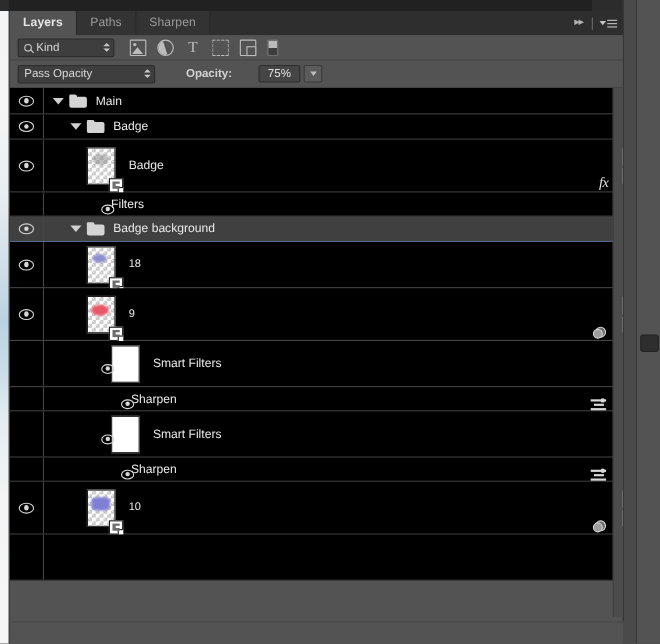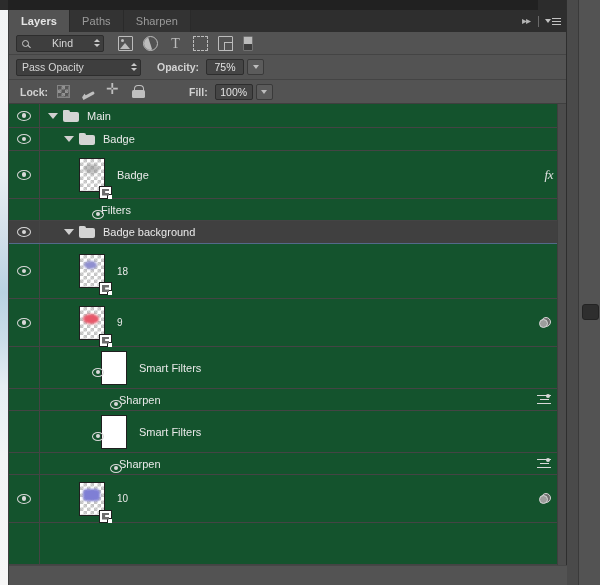--- a/index.html
+++ b/index.html
@@ -116,21 +116,20 @@
     display:flex; align-items:center; padding-left:7px;
   }
   .kind-select {
     width: 88px; height: 17px;
     background: #3e3e3e;
     border: 1px solid #2d2d2d;
     border-radius: 2px;
     display:flex; align-items:center;
     padding: 0 3px 0 5px;
     position: relative;
-    text-align: center;
   }
   .kind-select .mag {
     width:7px;height:7px;border:1.3px solid #c9c9c9;border-radius:50%;
     position:relative; margin-right:4px; flex:none;
   }
   .kind-select .mag:after{
     content:""; position:absolute; right:-3px; bottom:-2px;
     width:4px;height:1.3px;background:#c9c9c9; transform:rotate(45deg);
   }
   .kind-select .kind-label { font-size:10.5px; color:#d6d6d6; flex:1; }
@@ -247,21 +246,21 @@
   #layer-list {
     position:relative;
     height: 481px;
     background:#535353;
     overflow:hidden;
   }
   .layer-row {
     position:relative;
     display:flex; align-items:center;
     border-bottom:1px solid #444444;
-    background:#14532d;
+    background:#000000;
     width:550px;
   }
   .layer-row.selected { background:#404040; border-bottom-color:#54698a; }
 
   .eye-cell {
     width:31px; flex:none; height:100%;
     display:flex; align-items:center; justify-content:center;
     border-right:1px solid #444444;
     align-self: stretch;
   }
@@ -341,21 +340,21 @@
   }
 
   .sub-eye { margin-right:9px; flex:none; }
   .sub-eye .eye { width:12px; height:9px; }
   .sub-eye .eye .eye-outer { width:12px;height:9px; border-width:1.3px; }
   .sub-eye .eye .eye-pupil { left:3.8px; top:2.3px; width:4px;height:4px; }
 
   
   .row-right {
     position:absolute; right:0; top:0; height:100%;
-    display:flex; align-items:center; padding-right:6px;
+    display:flex; align-items:flex-end; padding-right:6px;
   }
   .fx-icon {
     font-family:"Liberation Serif", serif; font-style:italic;
     font-size:13px; color:#e2e2e2; letter-spacing:-.5px;
   }
   .filter-lens-icon { width:14px;height:12px; position:relative; }
   .filter-lens-icon .c1{
     position:absolute; left:2px; top:0; width:10px;height:10px;
     border:1.4px solid #d6d6d6; border-radius:50%; background:#6e6e6e;
   }
@@ -458,41 +457,27 @@
     </div>
 
     <div id="blend-row">
       <div class="blend-select">
         <span class="blend-label">Pass Opacity</span>
         <span class="stepper">
           <span class="up"></span>
             <span class="dn"></span>
         </span>
       </div>
-      <span class="num-label" style="margin-left:16px;">Opacity:</span>
-      <span class="num-field" style="margin-left:7px;text-align:center;">75%</span>
+      <span class="num-label" style="margin-left:28px;">Opacity:</span>
+      <span class="num-field" style="margin-left:24px;text-align:center;">75%</span>
       <span class="num-drop">
         <span class="cdn"></span>
       </span>
     </div>
 
-    <div id="lock-row">
-      <span class="num-label">Lock:</span>
-      <span id="lock-icons">
-        <span class="lkicon transp-icon"></span>
-        <span class="lkicon brush-icon"></span>
-        <span class="lkicon move-icon"></span>
-        <span class="lkicon lockall-icon"></span>
-      </span>
-      <span class="num-label" style="margin-left:44px;">Fill:</span>
-      <span class="num-field" style="margin-left:7px;">100%</span>
-      <span class="num-drop">
-        <span class="cdn"></span>
-      </span>
-    </div>
 
     <div id="layer-list">
 
       <div class="layer-row" style="height:24px">
         <div class="eye-cell">
           <span class="eye">
               <span class="eye-outer"></span>
               <span class="eye-pupil"></span>
             </span>
         </div>
@@ -570,21 +555,21 @@
         <div class="row-body" style="padding-left:24px">
           <span class="tri"></span>
           <span class="folder">
               <i class="ft"></i>
               <i class="fb"></i>
             </span>
           <span class="layer-name">Badge background</span>
         </div>
       </div>
 
-      <div class="layer-row" style="height:55px">
+      <div class="layer-row" style="height:42px">
         <div class="eye-cell">
           <span class="eye">
               <span class="eye-outer"></span>
               <span class="eye-pupil"></span>
             </span>
         </div>
         <div class="row-body" style="padding-left:39px">
           <span class="thumb">
             <span class="blob" style="left:4px;top:6px;width:13px;height:8px;background:#8f8fd0;"></span>
             <span class="so-badge">

